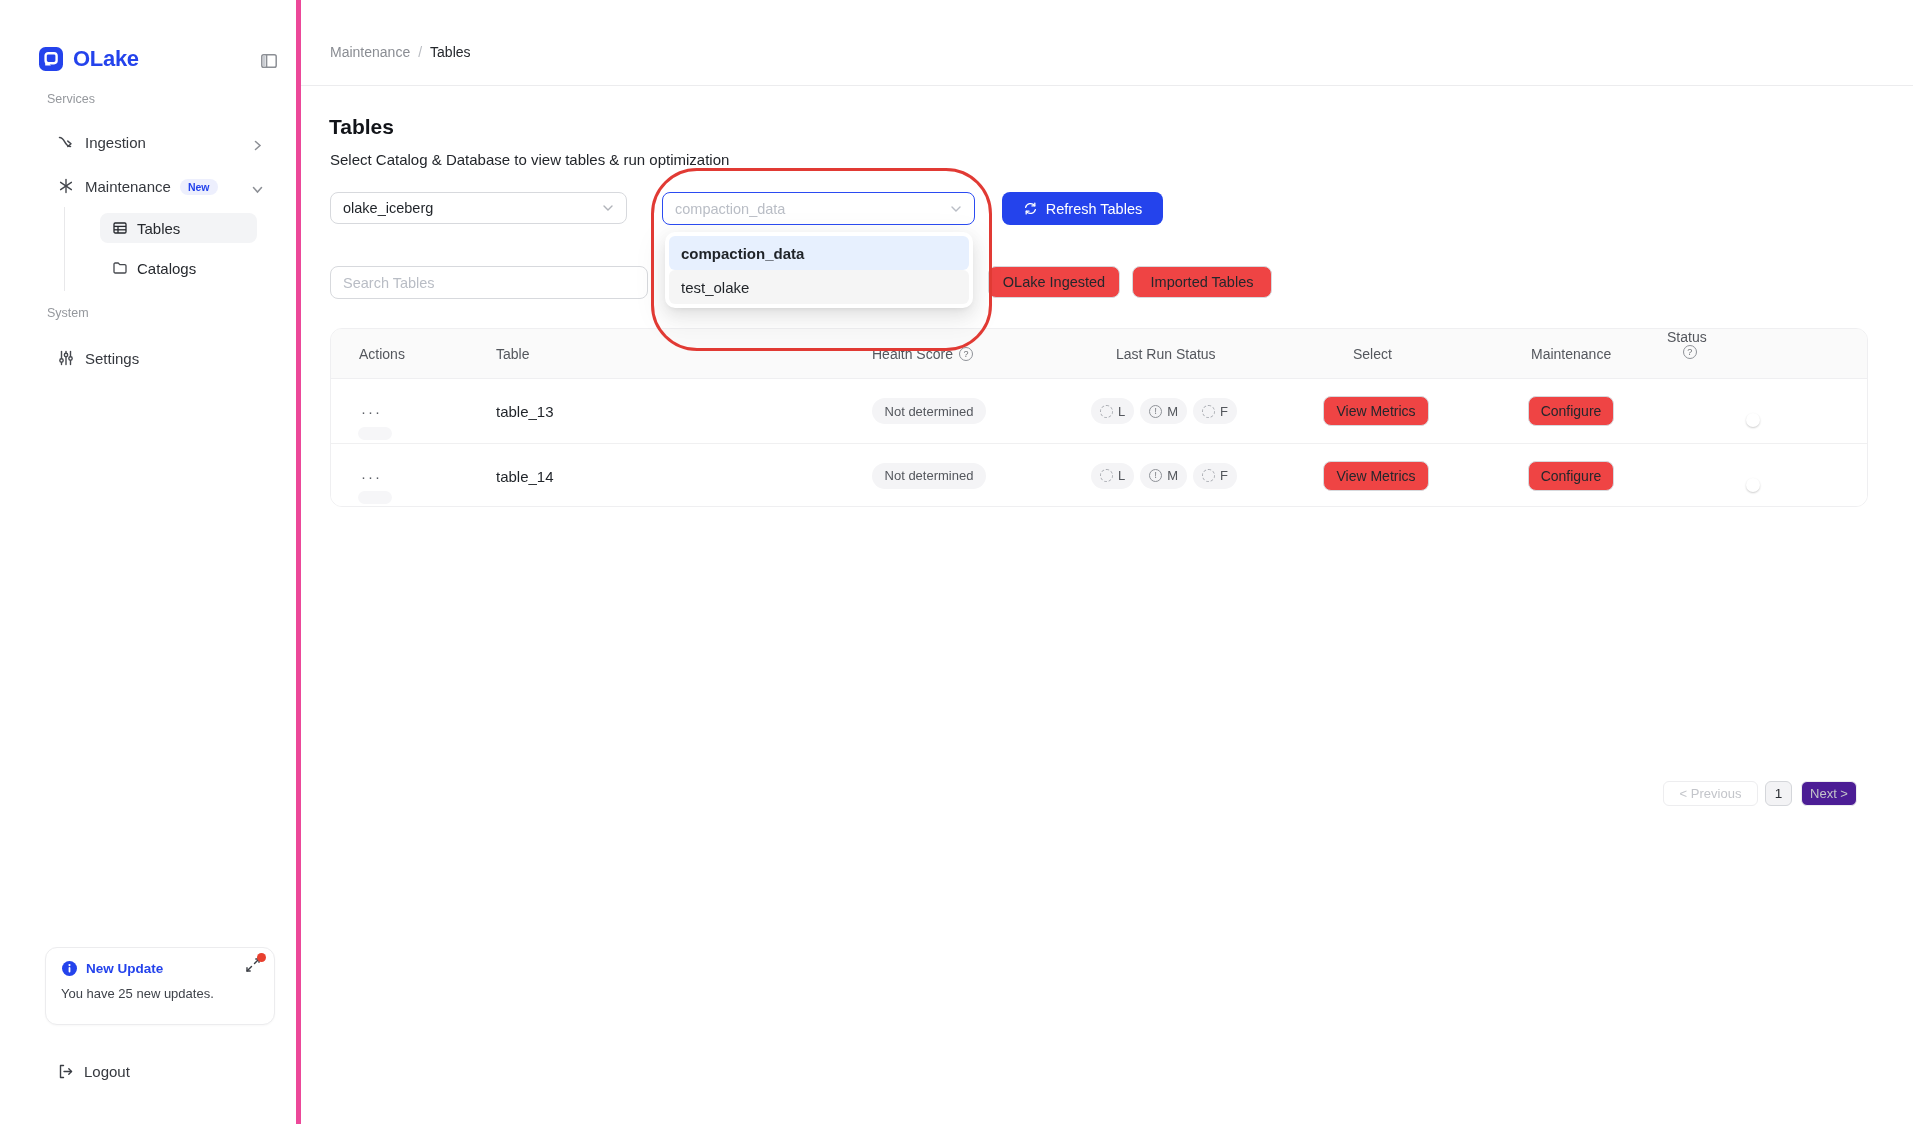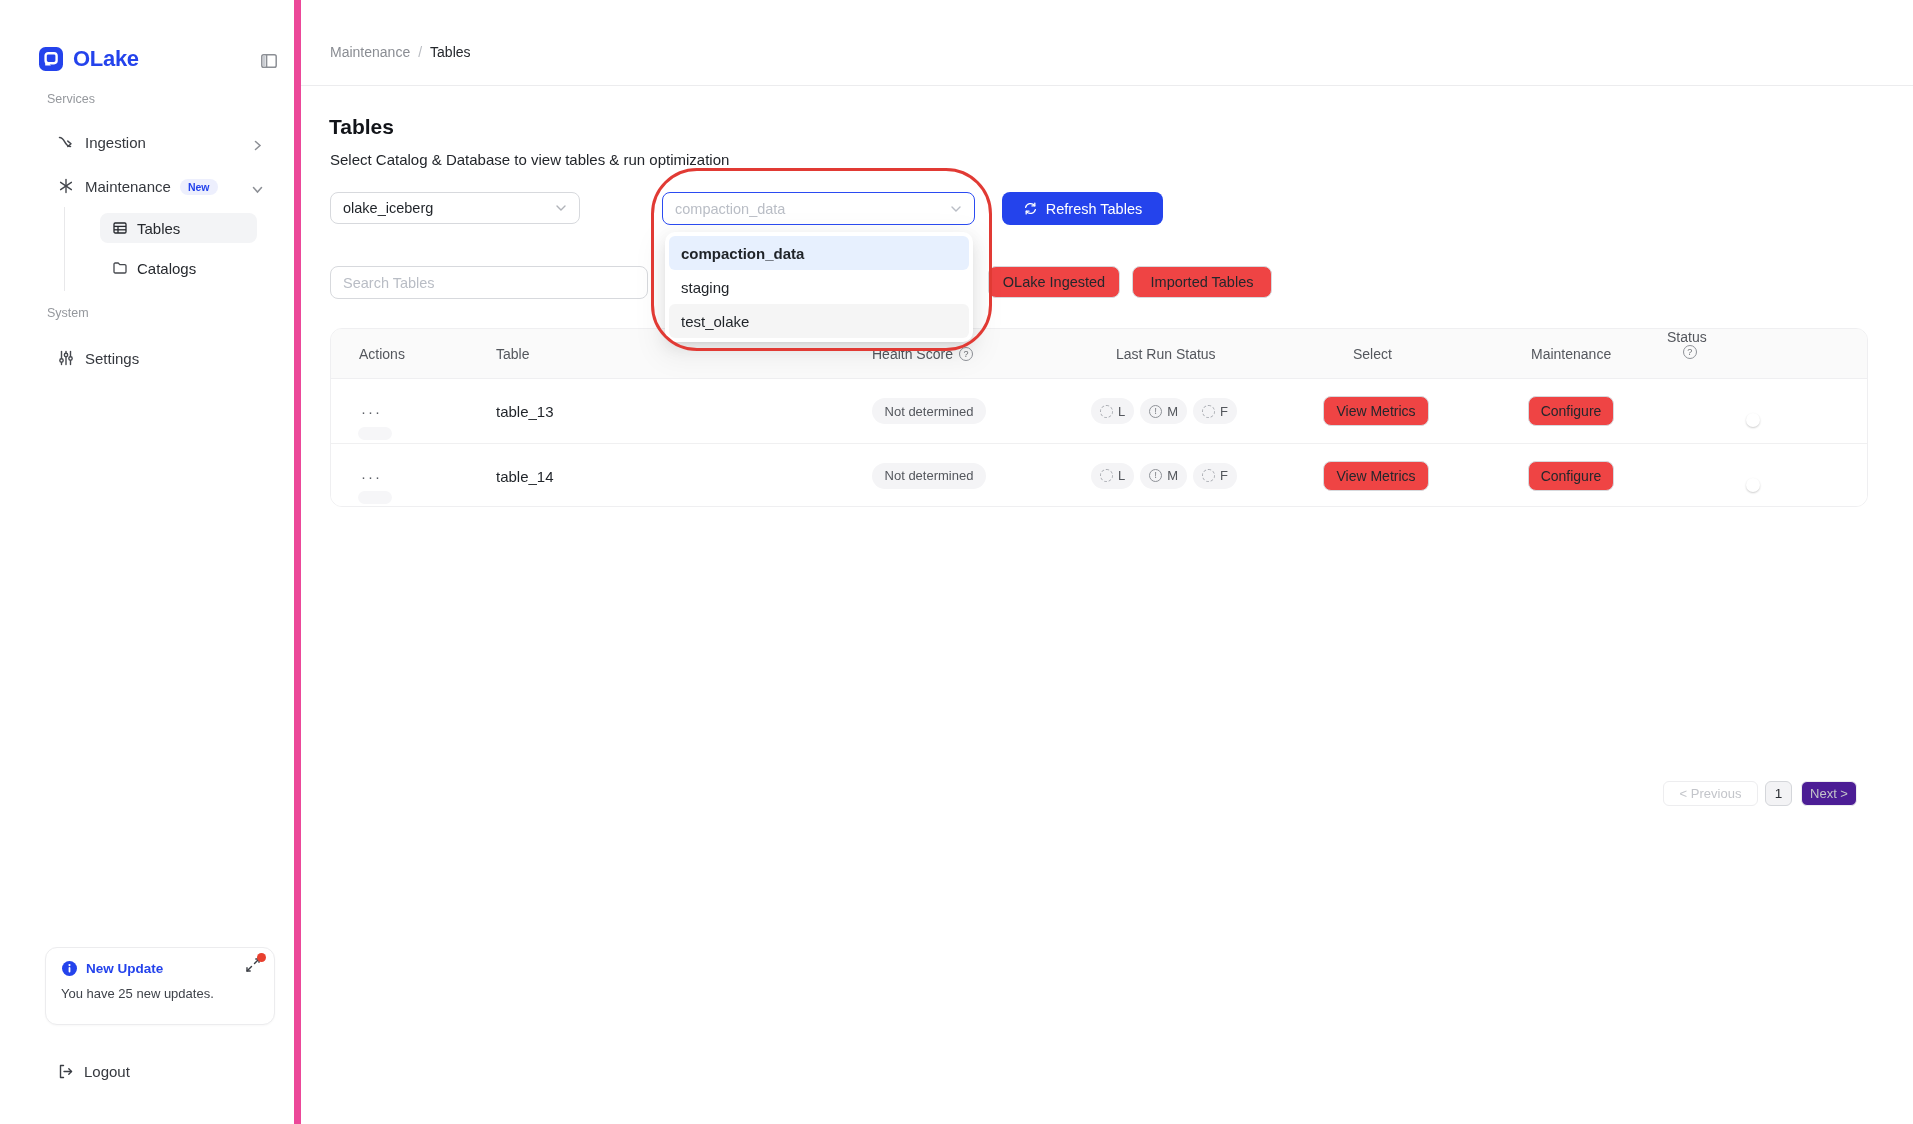--- a/index.html
+++ b/index.html
@@ -1,21 +1,21 @@
 <!DOCTYPE html>
 <html style="--c-primary: #2443ec; --c-primary_border: #2b4bf2; --c-annotation: #e13a34; --c-badge_bg: #edeffd; --c-option_selected_bg: #e7f0fe; --c-option_hover_bg: #f5f5f5; --c-pill_bg: #f4f4f6; --c-toggle_off: #bfbfbf;"><head>
 <meta charset="utf-8">
 <style>
   * { margin:0; padding:0; box-sizing:border-box; }
   html,body { width:1913px; height:1124px; background:#fff; font-family:"Liberation Sans", sans-serif; }
   .page { position:relative; width:1913px; height:1124px; background:#fff; overflow:hidden; }
   .abs { position:absolute; }
 
   
-  .sidebar { position:absolute; left:0; top:0; width:301px; height:1124px; background:#fff; border-right:7px solid #ec4899; }
+  .sidebar { position:absolute; left:0; top:0; width:301px; height:1124px; background:#fff; border-right:5px solid #ec4899; }
   .logo-box { position:absolute; left:39px; top:47px; width:24px; height:24px; }
   .brand { position:absolute; left:73px; top:47px; height:24px; line-height:24px; font-size:22px; font-weight:700; color:var(--c-primary,#2443ec); letter-spacing:-0.3px; }
   .collapse-btn { position:absolute; left:259px; top:50px; width:22px; height:22px; background:none; border:none; cursor:pointer; padding:0; }
   .side-label { position:absolute; left:47px; font-size:12.5px; color:#95989d; }
   .side-row { position:absolute; left:45px; width:230px; height:30px; display:flex; align-items:flex-end; padding-left:12px; cursor:pointer; border-radius:8px; }
   .side-row .lab { margin-left:10px; font-size:15px; color:#35383e; }
   .side-row .caret { margin-left:auto; margin-right:12px; display:flex; }
   .badge-new { margin-left:9px; background:var(--c-badge_bg,#edeffd); color:var(--c-primary,#2443ec); font-size:10.5px; font-weight:700; padding:2px 8px; border-radius:8px; }
   .sub-row { position:absolute; left:100px; width:157px; height:30px; display:flex; align-items:center; padding-left:12px; border-radius:8px; cursor:pointer; }
   .sub-row .lab { margin-left:9px; font-size:15px; color:#26292e; }
@@ -37,21 +37,21 @@
   .bc-cur { color:#24272c; }
   .hdr-divider { position:absolute; left:301px; top:85px; width:1612px; height:1px; background:#ececee; }
 
   
   .page-title { position:absolute; left:329px; top:115px; font-size:21px; font-weight:700; color:#121419; }
   .page-subtitle { position:absolute; left:330px; top:151px; font-size:15px; color:#23262b; }
 
   
   .sel { display:flex; align-items:center; padding:0 12px; border-radius:8px; background:#fff; cursor:pointer; }
   .sel .caret { margin-left:auto; display:flex; }
-  .sel-catalog { left:330px; top:192px; width:250px; height:32px; border:1px solid #d7d9dd; }
+  .sel-catalog { left:330px; top:192px; width:297px; height:32px; border:1px solid #d7d9dd; }
   .sel-catalog .val { font-size:14.5px; color:#1f2328; }
   .sel-db { left:662px; top:192px; width:313px; height:33px; border:1.5px solid var(--c-primary_border,#2b4bf2); }
   .sel-db .ph { font-size:14.5px; color:#b9bdc5; }
   .btn-refresh { left:1002px; top:192px; width:161px; height:33px; background:var(--c-primary,#2443ec); color:#fff; border:none; border-radius:8px; font-size:14.5px; font-weight:500; display:flex; align-items:center; justify-content:center; gap:8px; cursor:pointer; font-family:inherit; }
   .search-input { left:330px; top:266px; width:318px; height:33px; border:1px solid #d7d9dd; border-radius:8px; padding:0 12px; font-size:14.5px; color:#1f2328; font-family:inherit; outline:none; }
   .search-input::placeholder { color:#b9bdc5; }
   .btn-light { background:#ef4444; border:1px solid #d7d9dd; border-radius:8px; font-size:14.5px; color:#24272c; display:flex; align-items:center; justify-content:center; cursor:pointer; font-family:inherit; }
   .f1 { left:988px; top:266px; width:132px; height:32px; }
   .f2 { left:1132px; top:266px; width:140px; height:32px; }
 
@@ -264,21 +264,20 @@
     <span>Refresh Tables</span>
   </button>
 
   <input class="search-input abs" value="" placeholder="Search Tables" style="">
 
   <button class="btn-light f1 abs">OLake Ingested</button>
   <button class="btn-light f2 abs">Imported Tables</button>
 
   <div class="dd-panel">
     <div class="dd-opt sel">compaction_data</div>
-    <div class="dd-opt">staging</div>
     <div class="dd-opt hov">test_olake</div>
   </div>
 
   <div class="annotation"></div>
 
   <div class="card">
     <div class="thead">
       <span class="th" style="left:28px;">Actions</span>
       <span class="th" style="left:165px;">Table</span>
       <span class="th" style="left:541px;">

